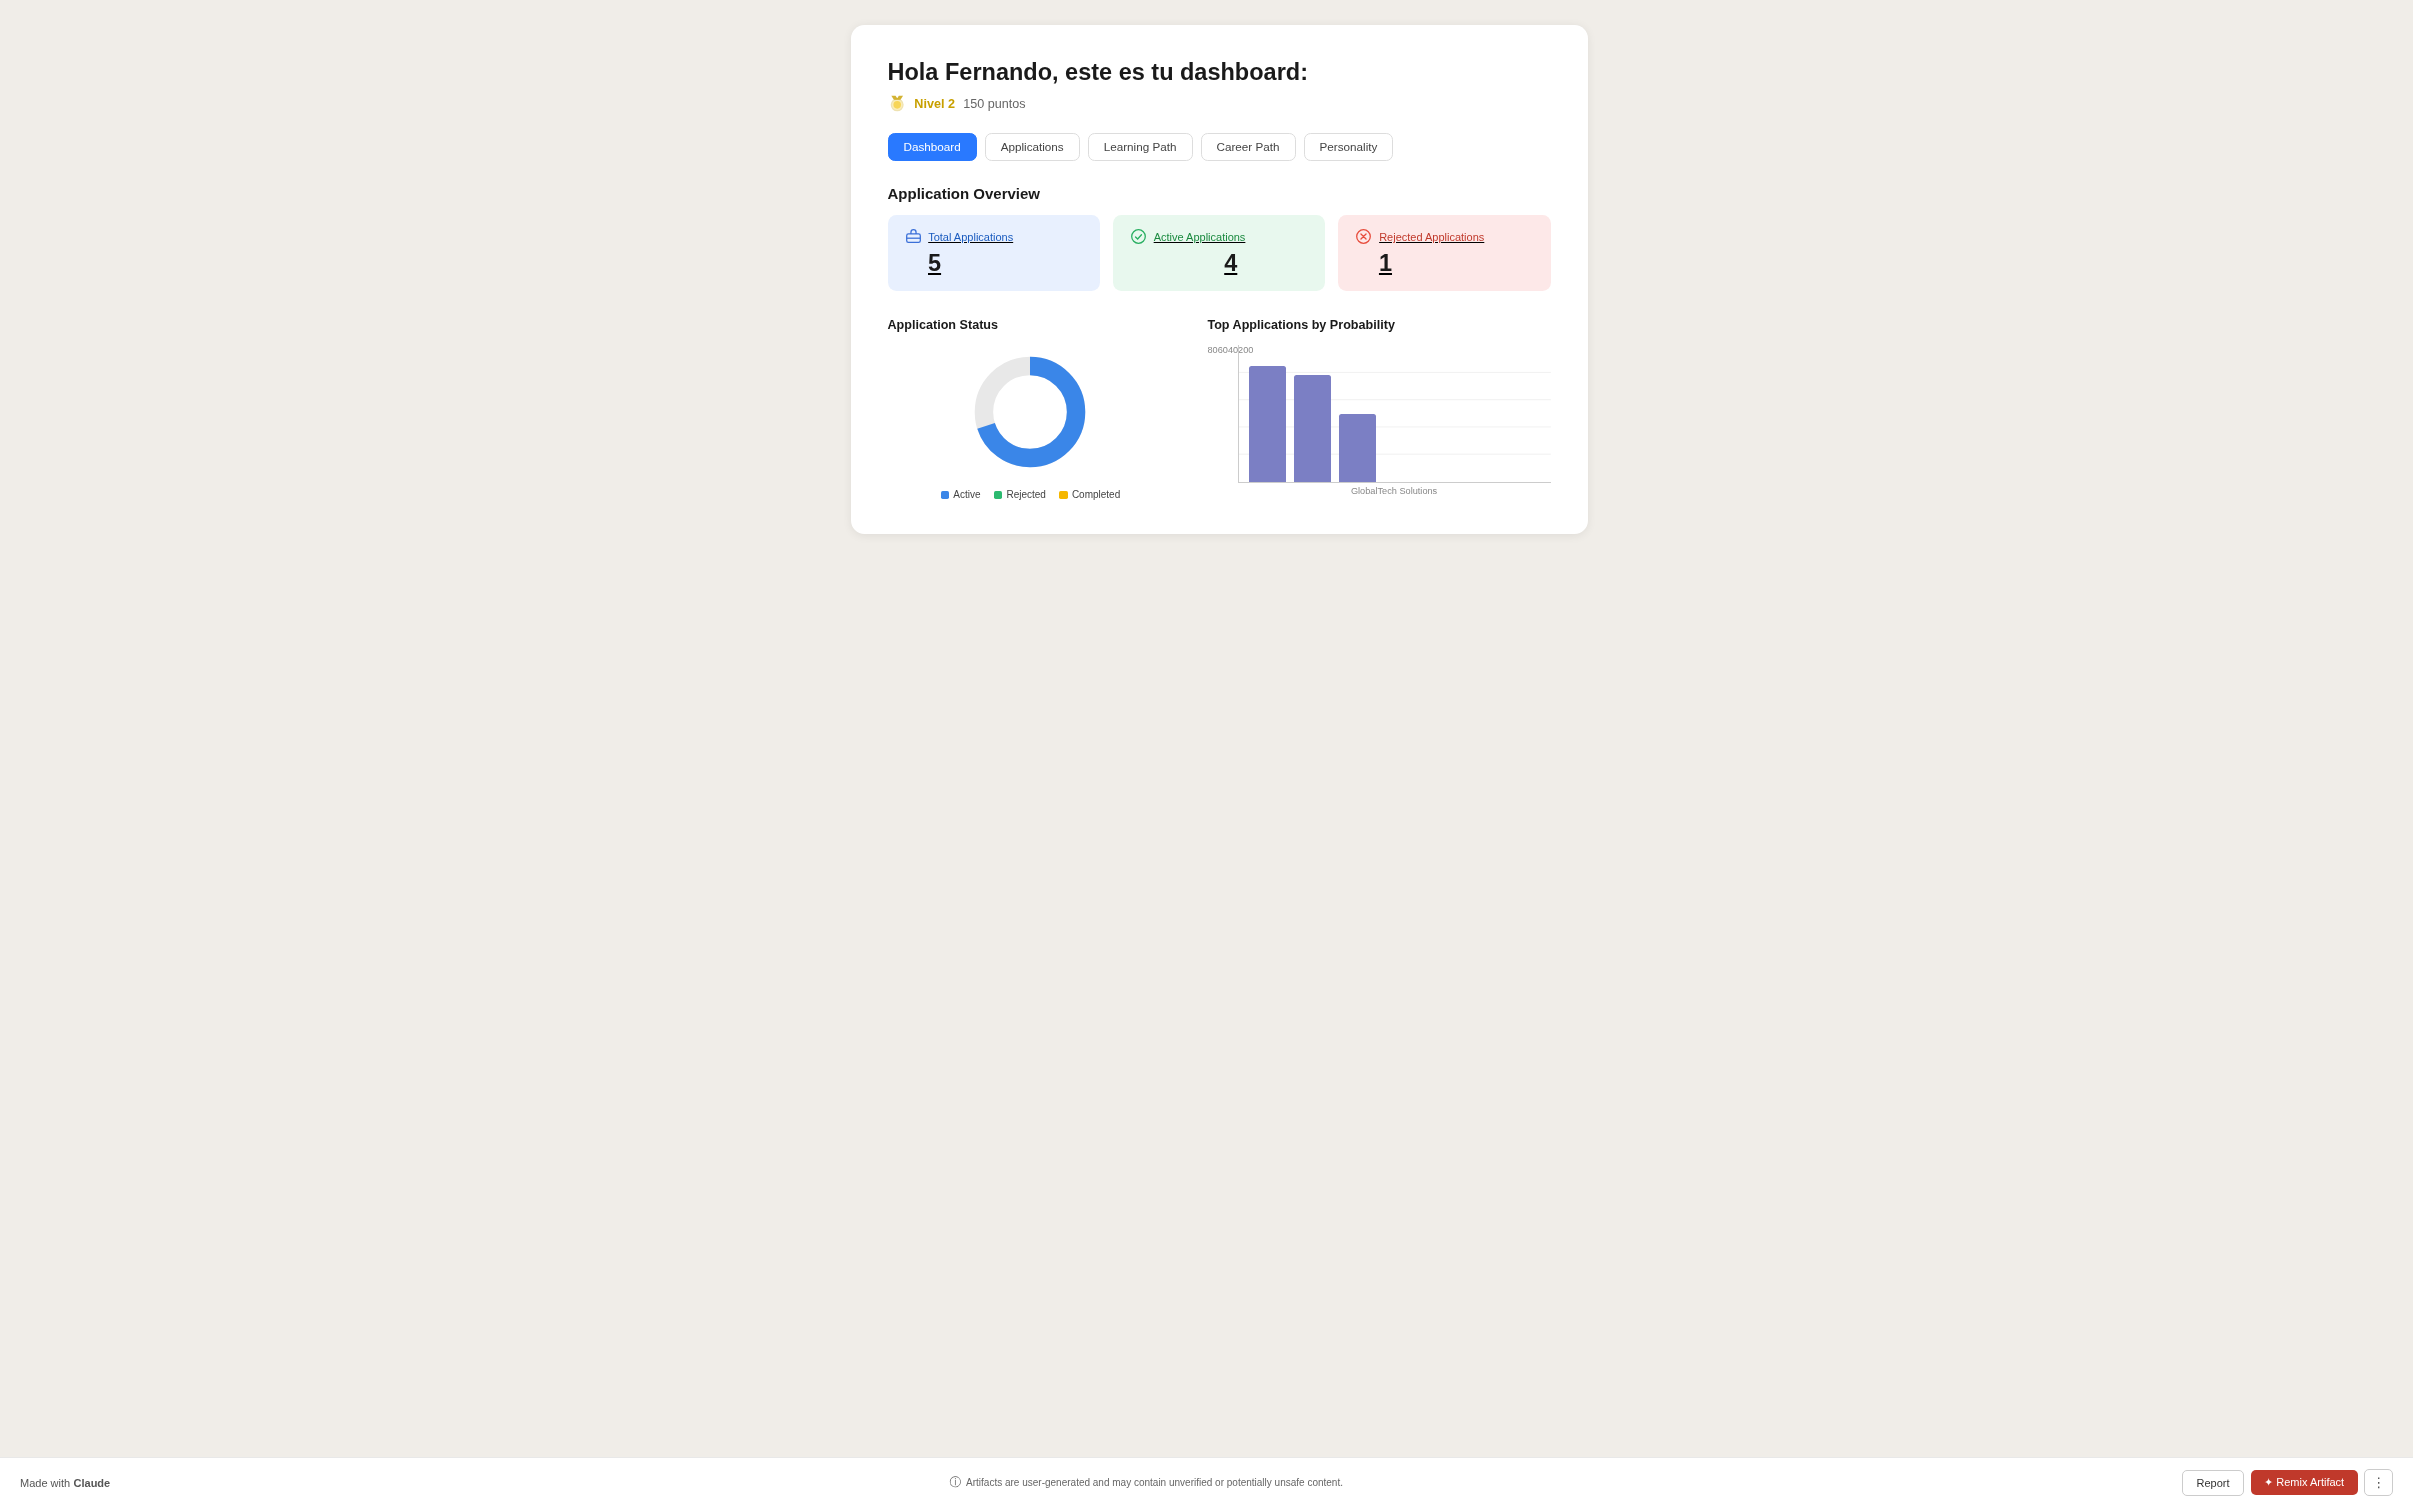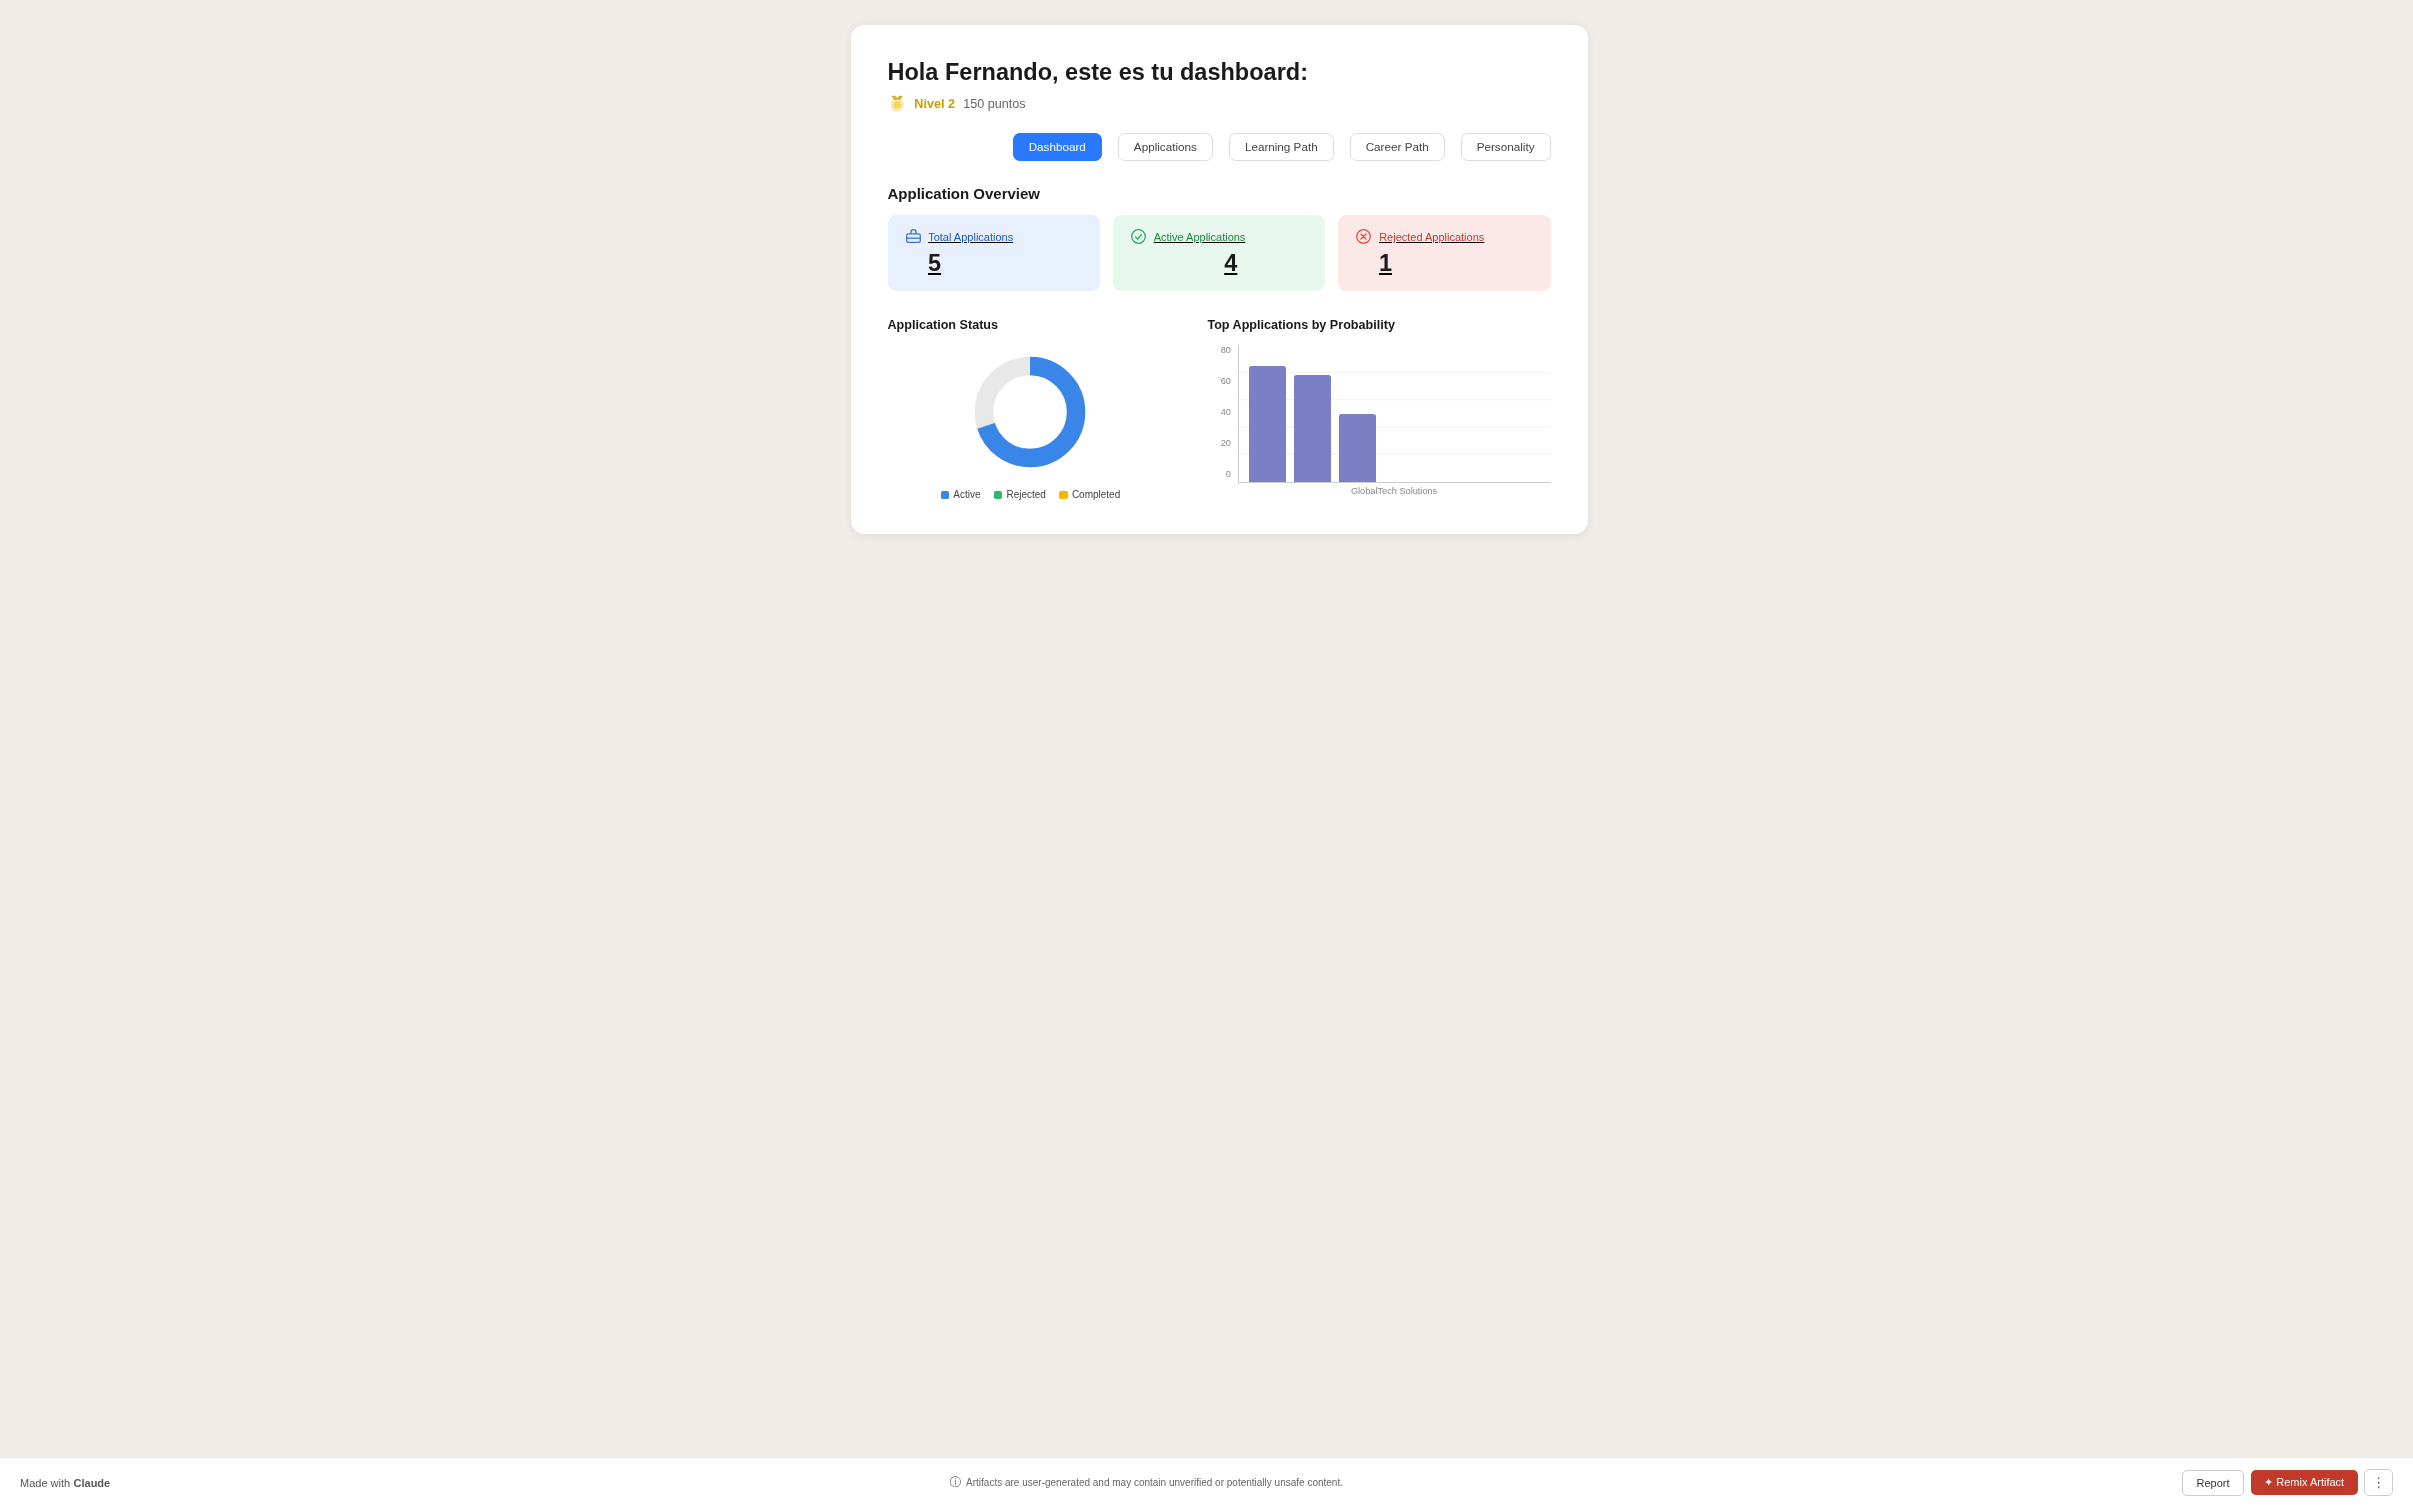--- a/index.html
+++ b/index.html
@@ -46,23 +46,22 @@
       font-size: 12.6px;
       font-weight: 600;
       color: #c8a000;
     }
     .points-text {
       font-size: 12.6px;
       color: #666;
     }
     .tabs {
       display: flex;
-      gap: 16px;
+      gap: 8px;
       margin-bottom: 23.5px;
-      justify-content: flex-end;
     }
     .tab {
       padding: 6.7px 15px;
       border-radius: 6.7px;
       border: 0.8px solid #ddd;
       background: #fff;
       font-size: 11.7px;
       font-weight: 500;
       color: #444;
       cursor: pointer;
@@ -150,21 +149,21 @@
       width: 8.4px;
       height: 8.4px;
       border-radius: 1.7px;
     }
     
     .bar-chart-area {
       flex: 1.2;
     }
     .y-axis {
       display: flex;
-      flex-direction: column;
+      flex-direction: row;
       justify-content: space-between;
       height: 151px;
       padding-bottom: 17px;
       font-size: 9.2px;
       color: #888;
       text-align: right;
       margin-right: 6.7px;
       width: 23.5px;
     }
     .bars-and-labels {

